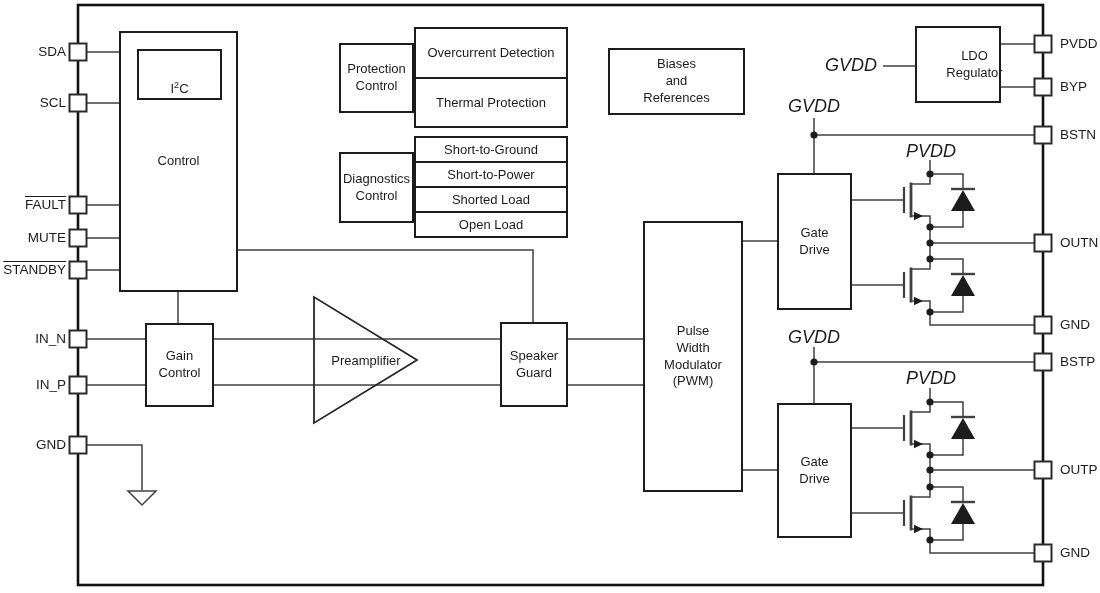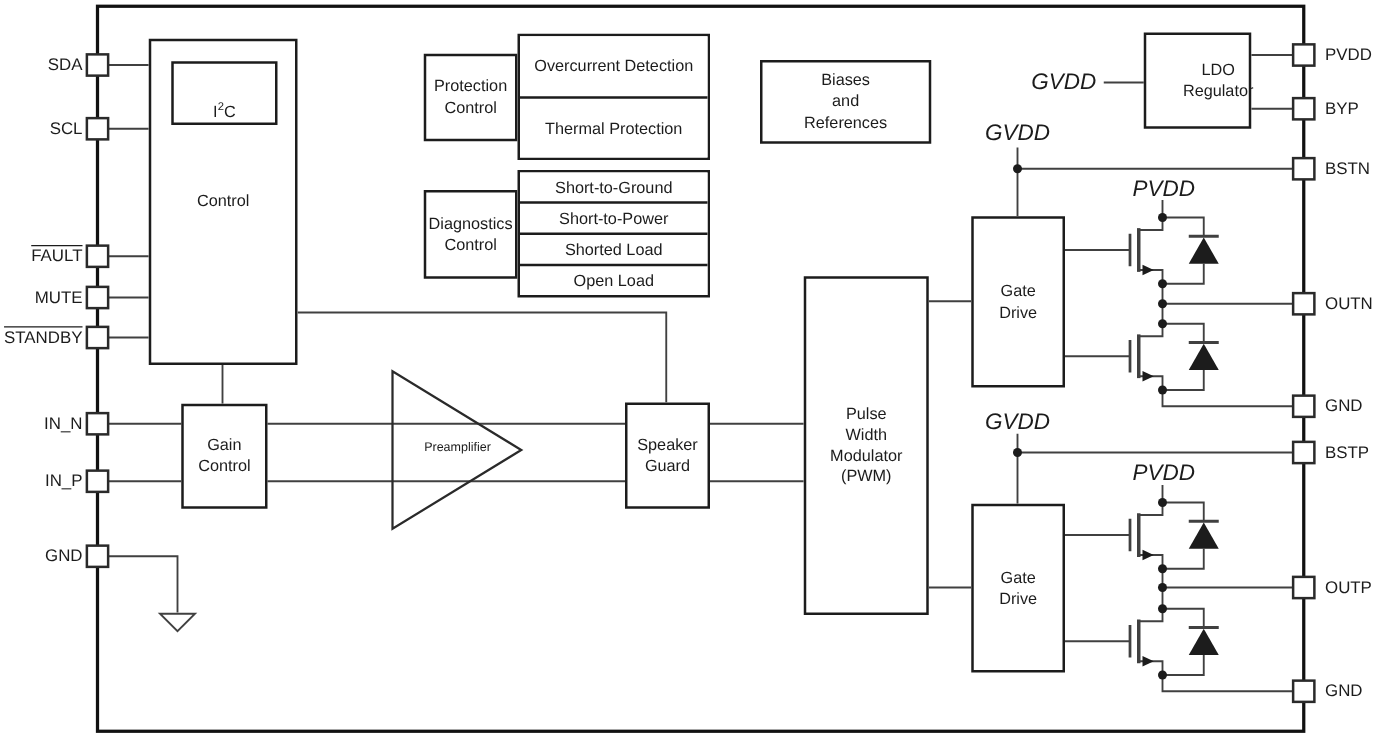--- a/index.html
+++ b/index.html
@@ -20,21 +20,21 @@
   }
   .rows .row {
     flex:1; display:flex; align-items:center; justify-content:center;
     font-size:13px; background:#ffffff;
   }
   .rows .row + .row { border-top:2px solid #1c1c1c; }
   .pin-label { position:absolute; font-size:13.5px; line-height:18px; white-space:nowrap; }
   .pin-label.ol { text-decoration:overline; }
   .net-label { position:absolute; font-size:18px; line-height:17px; transform:translateX(-50%); white-space:nowrap;font-style:italic; }
   .net-label.ra { transform:none; }
-  .float-label { position:absolute; font-size:10px; text-align:center; }
+  .float-label { position:absolute; font-size:13px; text-align:center; }
   .i2c sup { font-size:9px; }
 </style>
 </head>
 <body>
 
 <div class="canvas">
 
   <svg class="layer" width="1100" height="593" viewBox="0 0 1100 593">
     <defs>
 

